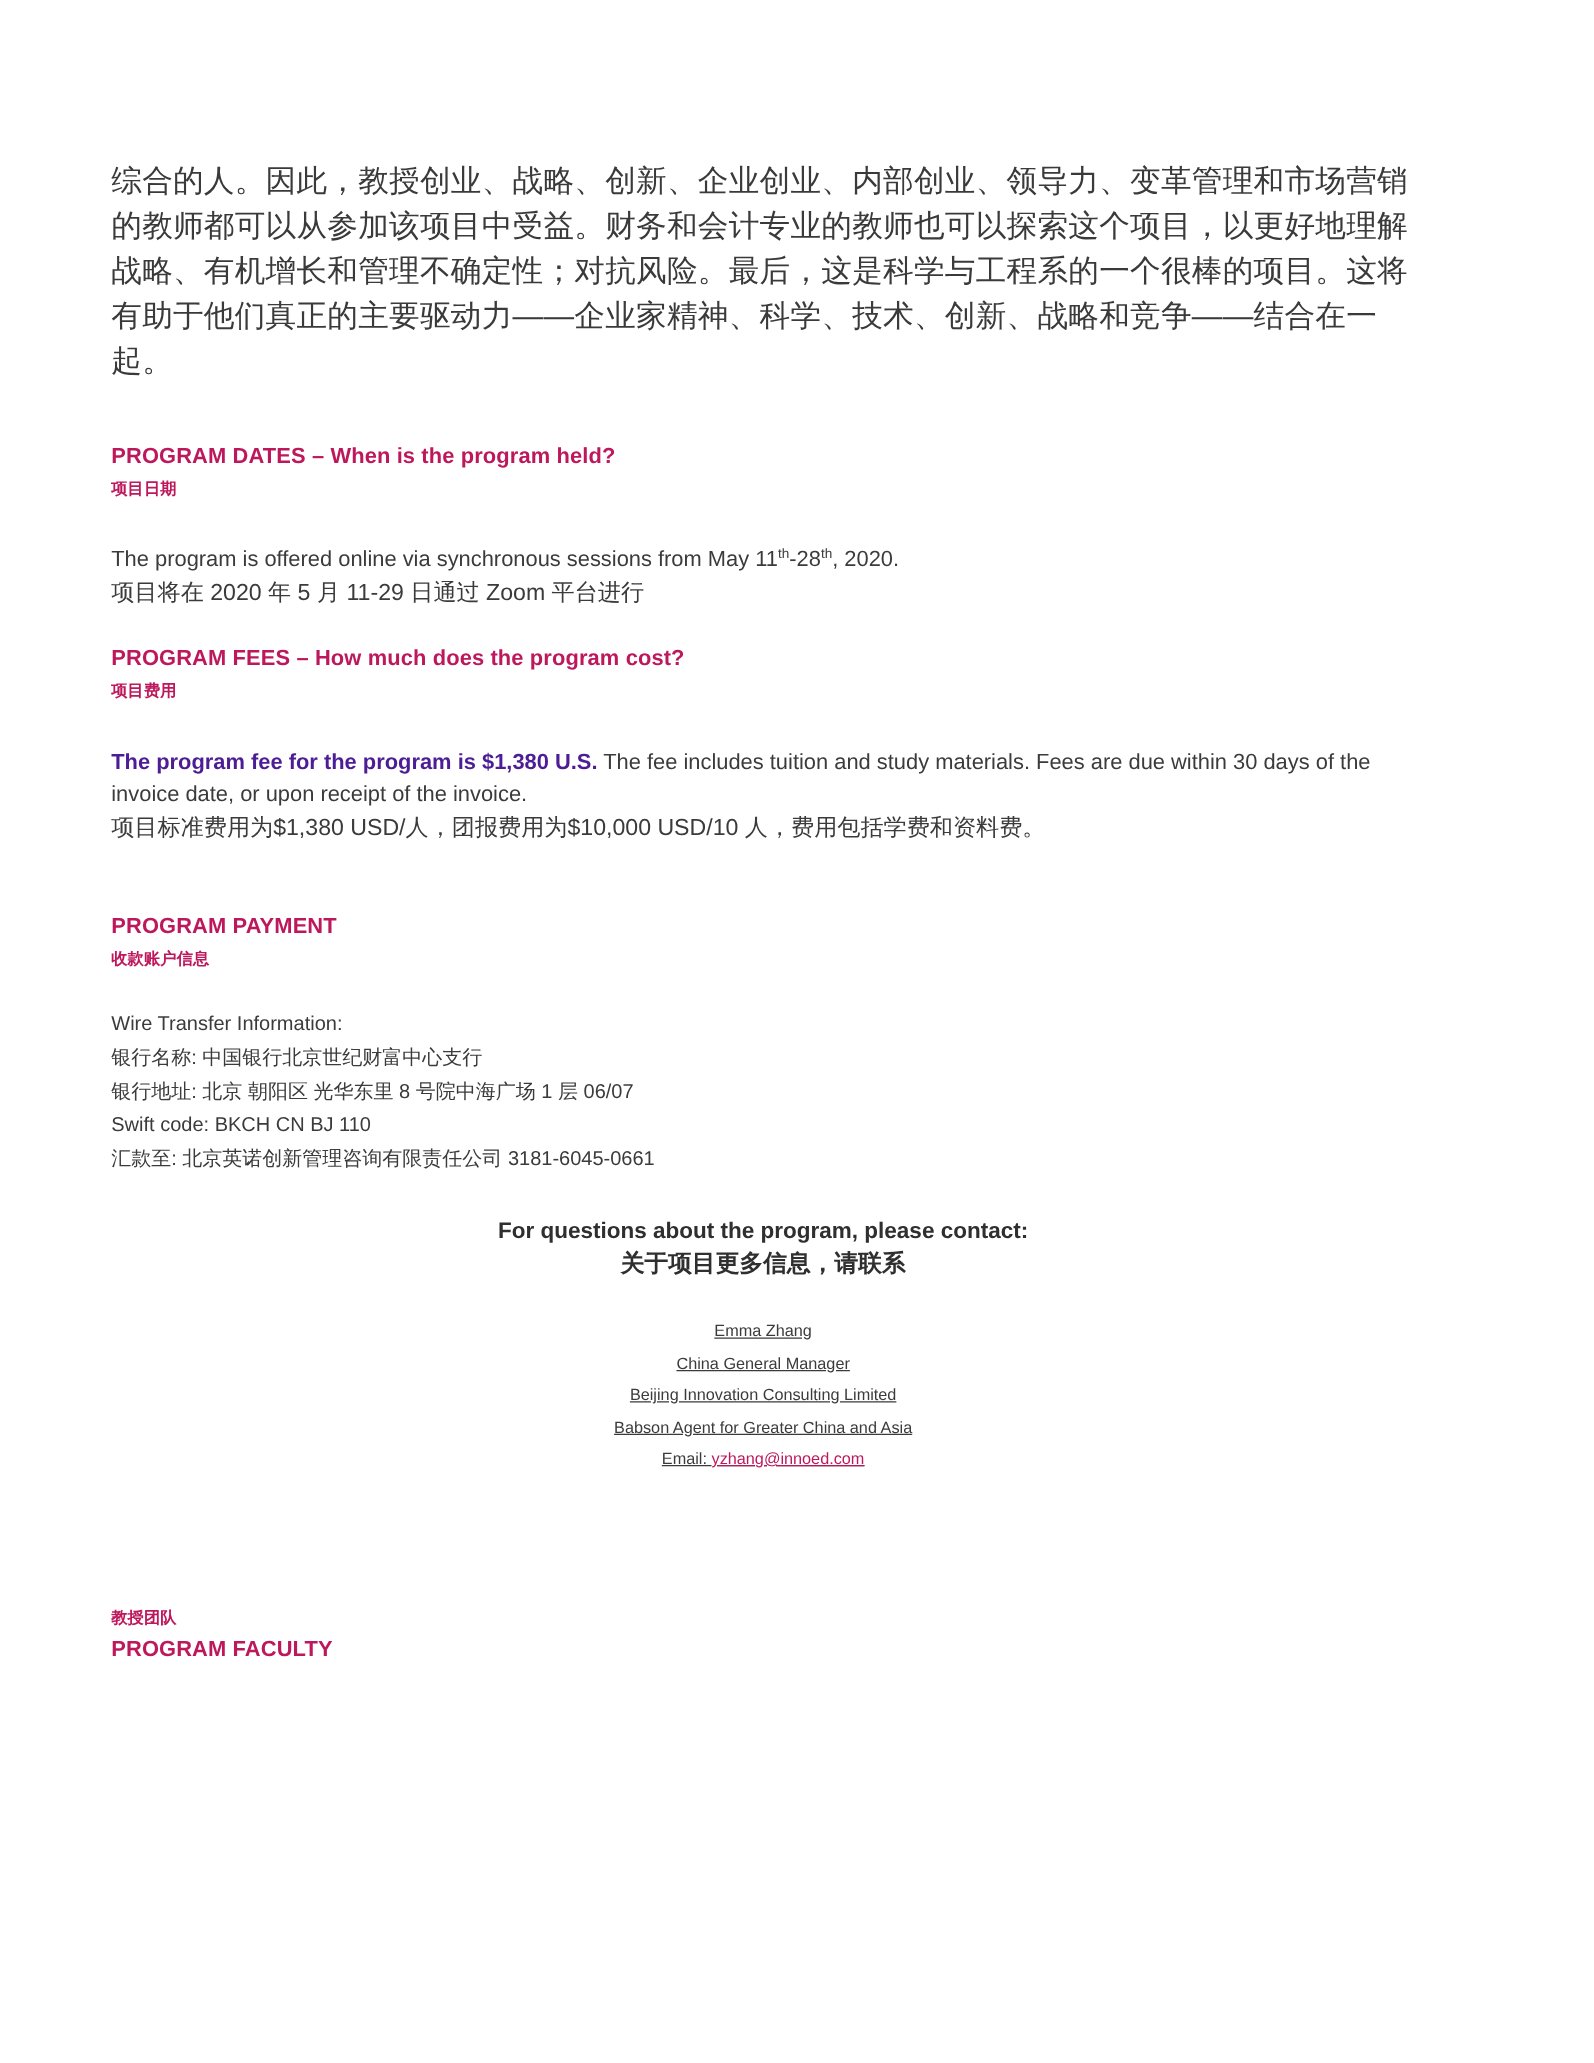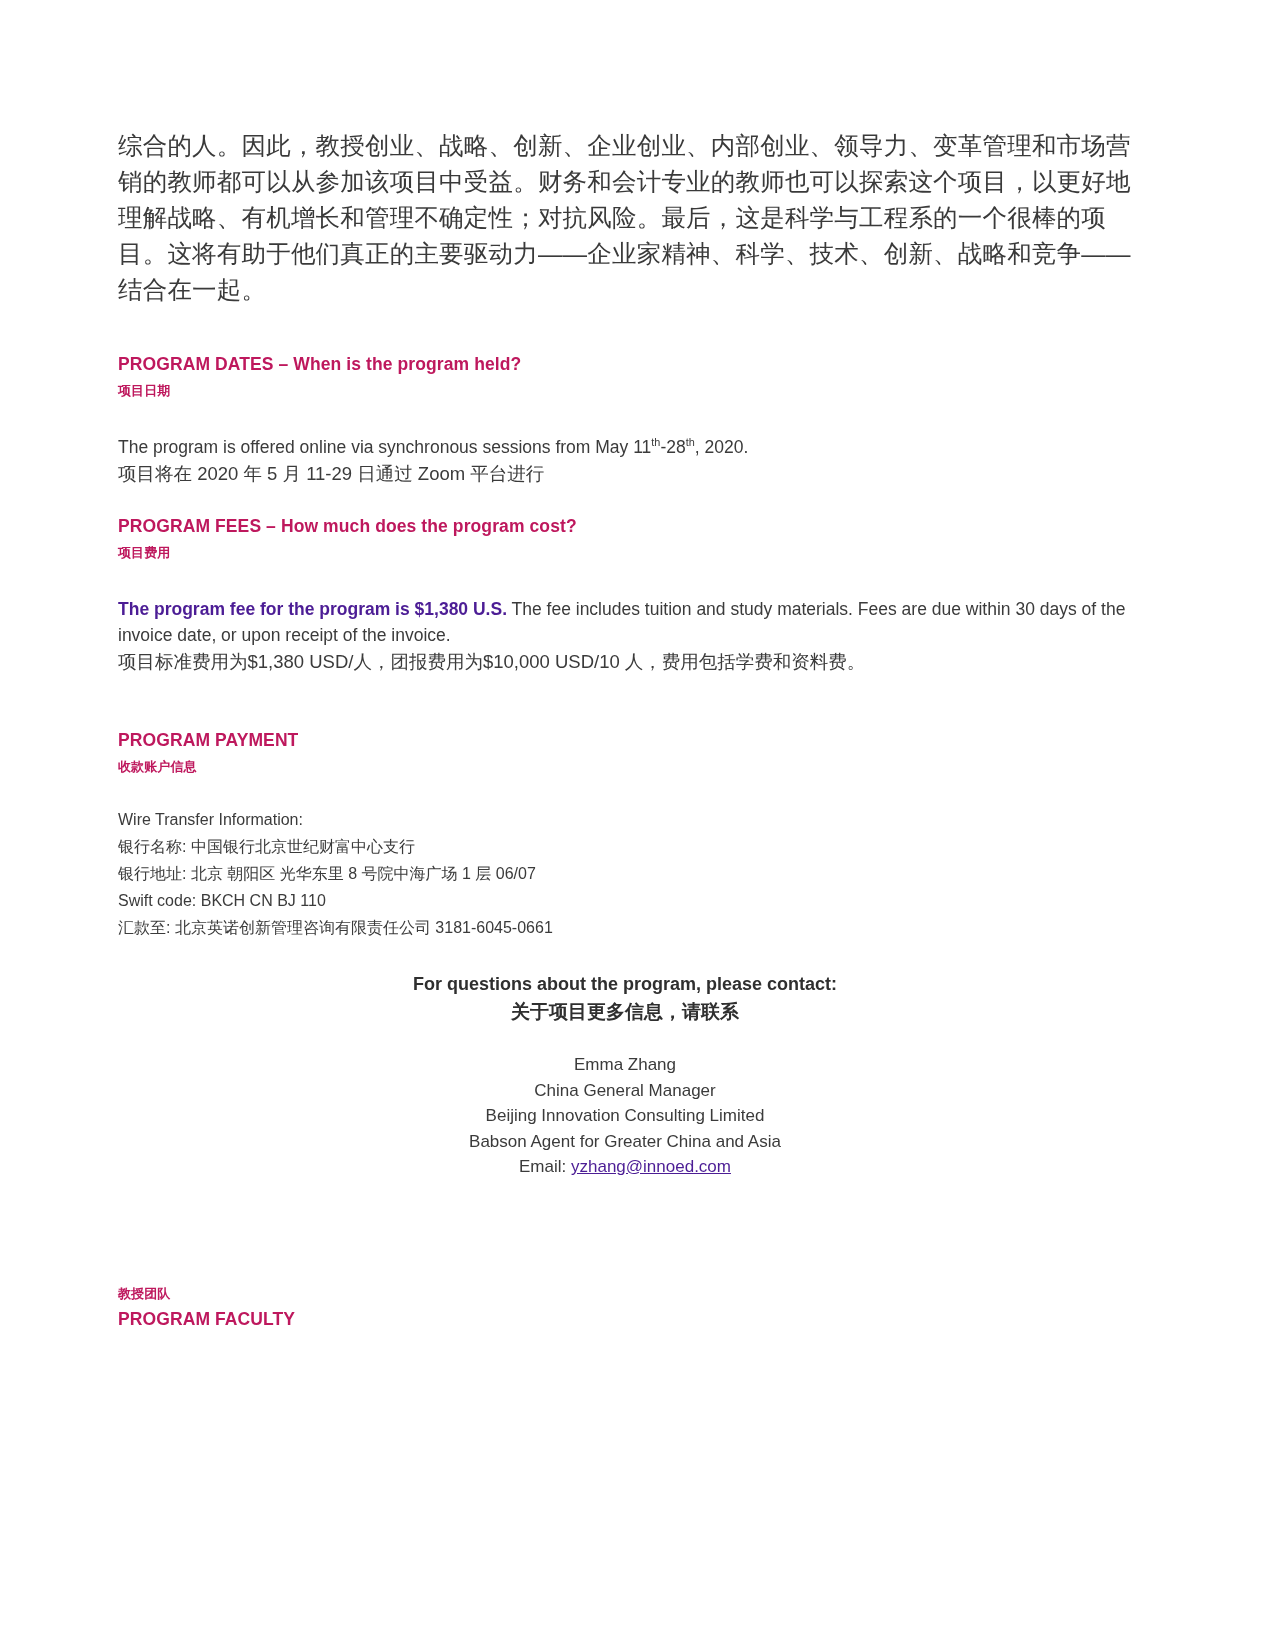--- a/index.html
+++ b/index.html
@@ -12,21 +12,21 @@
     height: 1650px;
     font-family: "Liberation Sans", sans-serif;
     color: #3b3b3b;
     -webkit-font-smoothing: antialiased;
   }
   .page {
     position: relative;
     width: 1275px;
     height: 1650px;
     box-sizing: border-box;
-    padding: 128px 143px 0 118px;
+    padding: 128px 143px 0 89px;
   }
   .intro-zh {
     font-size: 24.5px;
     line-height: 36px;
     color: #3a3a3a;
     letter-spacing: 0.2px;
     margin: 0;
   }
   .section-head {
     color: #be185d;
@@ -75,27 +75,28 @@
     margin: 0;
   }
   .contact-title-zh {
     font-size: 19px;
     font-weight: 700;
     color: #2f2f2f;
     line-height: 28px;
     margin: 0;
   }
   .contact-line {
-    font-size: 17px;
+    font-size: 13px;
     line-height: 25.5px;
     color: #3b3b3b;
     margin: 0;
+    text-decoration: underline;
   }
   .email-link {
-    color: #4c1d95;
+    color: #be185d;
     text-decoration: underline;
   }
   .wire-line {
     font-size: 16px;
     line-height: 27px;
     color: #3b3b3b;
     margin: 0;
   }
 </style>
 </head>

